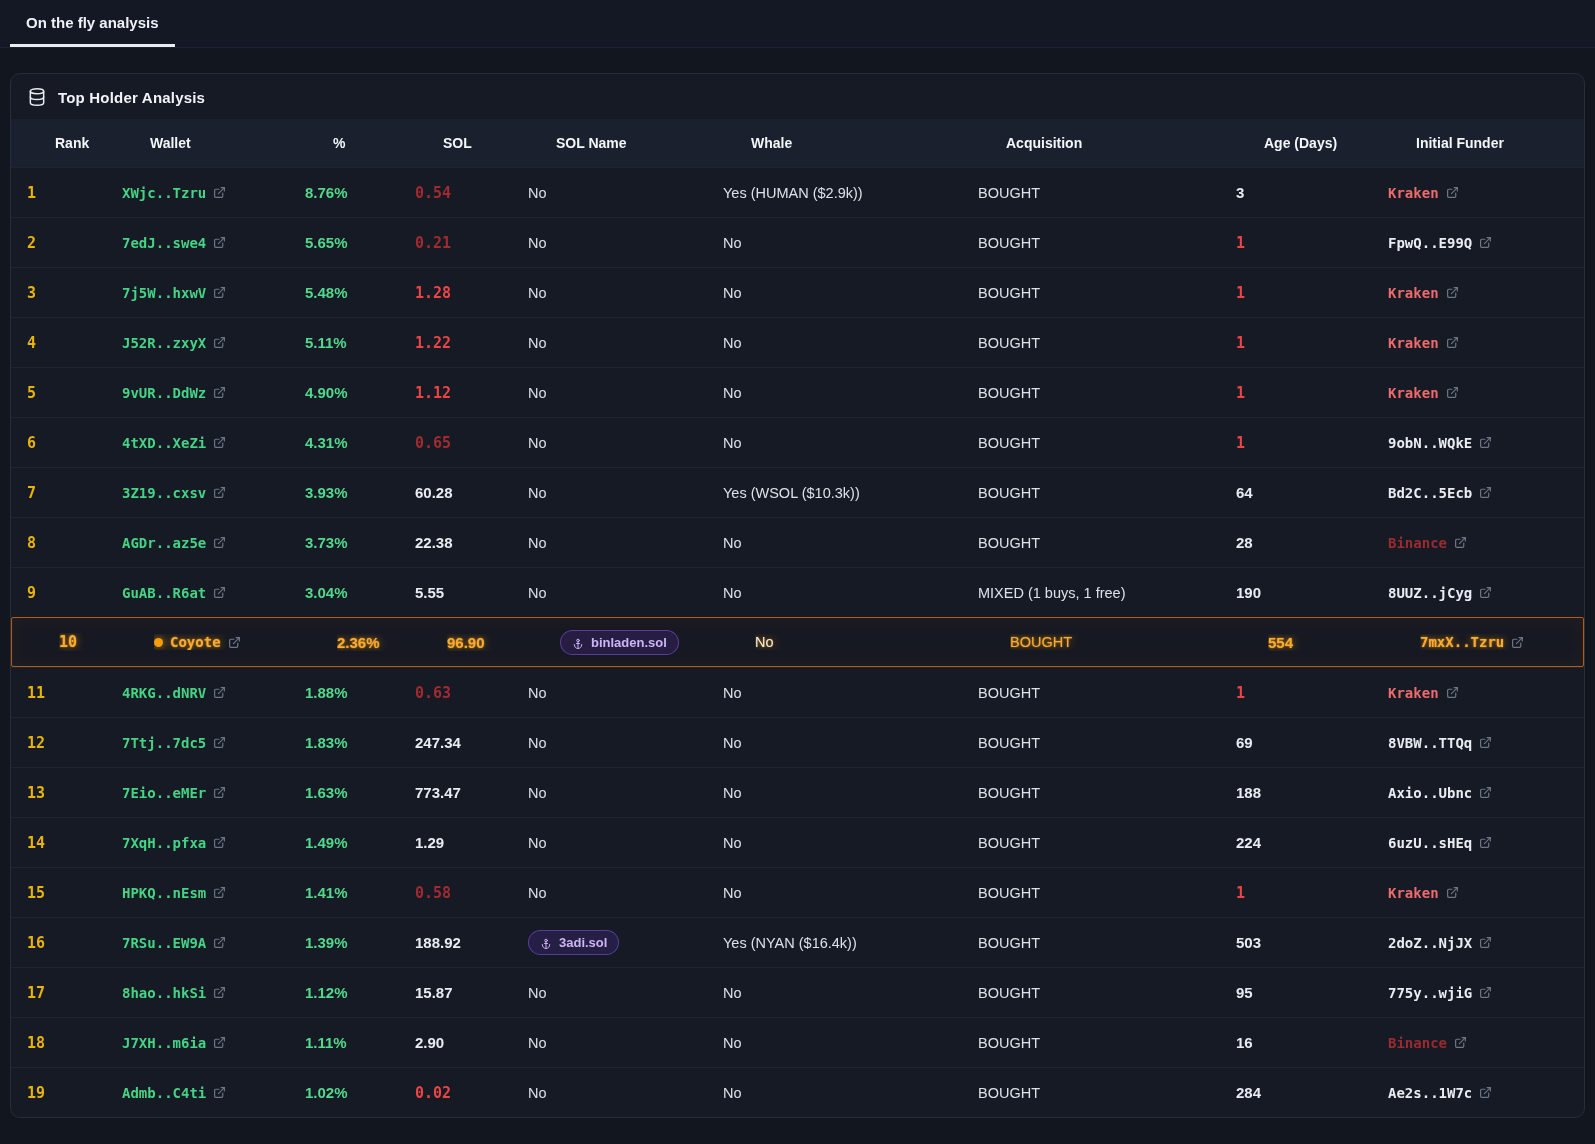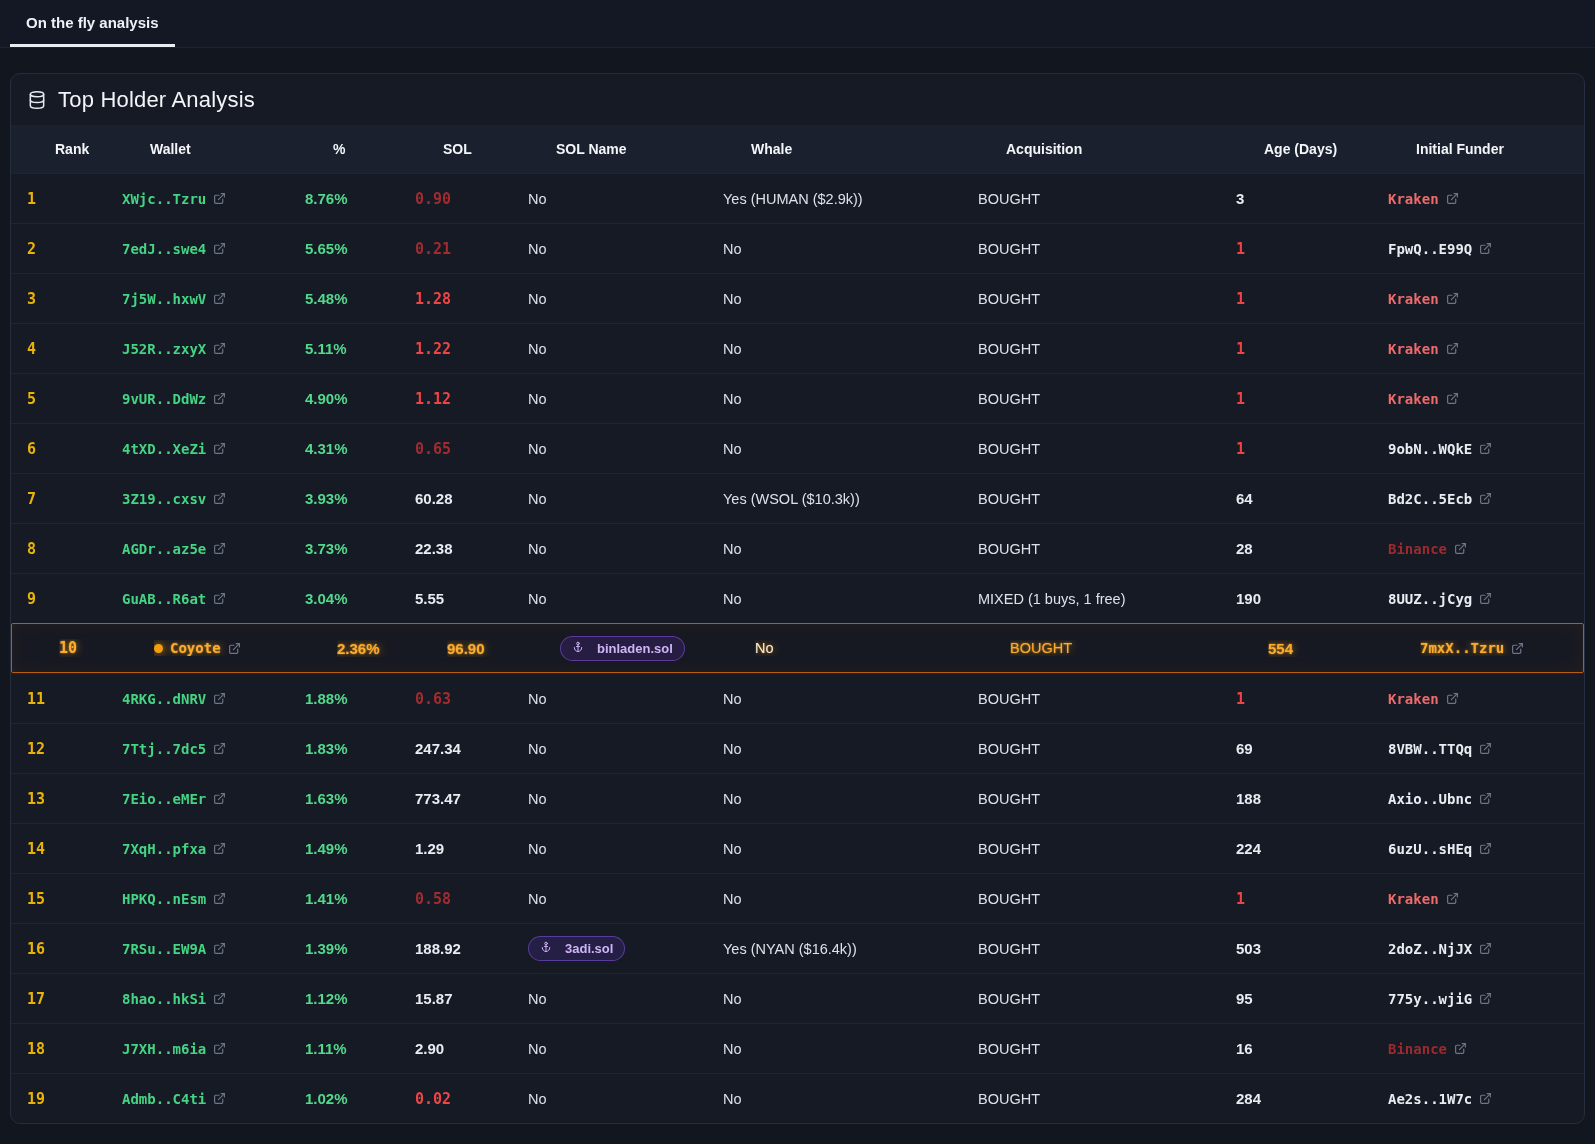--- a/index.html
+++ b/index.html
@@ -9,21 +9,21 @@
   
   .tabbar { height:48px; border-bottom:1px solid #1c2230; display:flex; align-items:stretch;
     padding-left:10px; background:#141824; }
   .tab { display:flex; align-items:center; padding:8px 16px; color:#eef1f5; font-size:15px;
     font-weight:700; border-bottom:3px solid #e9ecf1; cursor:pointer; }
 
   
   .card { margin:25px 10px 0 10px; background:#151a25; border:1px solid #262d3d;
     border-radius:10px; overflow:hidden; }
   .card-header { display:flex; align-items:center; gap:11px; padding:13px 16px 12px 16px; }
-  .card-title { color:#f2f4f8; font-size:22px; font-weight:400; letter-spacing:.2px; }
+  .card-title { color:#f2f4f8; font-size:15px; font-weight:700; letter-spacing:.2px; }
   .db-icon { width:20px; height:20px; color:#e7eaf0; }
 
   
   .thead, .tr { display:grid;
     grid-template-columns:95px 183px 110px 113px 195px 255px 258px 152px minmax(0,1fr);
     align-items:center; padding:0 16px; }
   .thead { height:48px; background:#1a202e; }
   .th { color:#f4f6f9; font-size:14px; font-weight:700;margin-left:28px; }
   .tr { height:50px; border-top:1px solid #1e2431; position:relative; }
   .td { font-size:14.5px; color:#dde1e8; white-space:nowrap; overflow:hidden; }
@@ -34,21 +34,21 @@
     box-shadow:0 0 8px rgba(245,158,11,.9); flex:0 0 auto; }
   .wallet-text { color:#45d483; font-family:"DejaVu Sans Mono", monospace; font-size:14px; font-weight:700; }
   .pct { color:#52d98b; font-size:15px; font-weight:700; }
   .sol { font-size:15px; font-weight:600; }
   .c-white { color:#e9ecf1; }
   .c-red { color:#ef4444; font-family:"DejaVu Sans Mono", monospace; }
   .c-dimred { color:#a12b2e; font-family:"DejaVu Sans Mono", monospace; }
   .age { font-size:15px; font-weight:700; }
   .age.c-white { color:#e9ecf1; }
 
-  .badge { display:inline-flex; align-items:flex-start; gap:13px; padding:4px 11px; border-radius:999px;
+  .badge { display:inline-flex; align-items:flex-end; gap:7px; padding:4px 11px; border-radius:999px;
     background:rgba(124,58,237,.16); border:1px solid rgba(139,92,246,.5);
     color:#cdb5f5; font-size:13px; font-weight:700; }
   .anchor-icon { width:12px; height:12px; color:#c9b2f2; }
 
   .funder-cell { display:flex; align-items:center; gap:7px; cursor:pointer; }
   .funder-text { font-family:"DejaVu Sans Mono", monospace; font-size:14px; font-weight:600; }
   .f-white { color:#e9ecf1;text-align:right; }
   .f-salmon { color:#ef6b6b; }
   .f-dimred { color:#9c2a2f; }
 
@@ -97,21 +97,21 @@
     <div class="td wallet-cell">
 
       <span class="wallet-text">XWjc..Tzru</span>
       <svg class="link-icon" viewBox="0 0 24 24" fill="none" stroke="currentColor" stroke-width="2.2" stroke-linecap="round" stroke-linejoin="round">
         <path d="M18 13v6a2 2 0 0 1-2 2H5a2 2 0 0 1-2-2V8a2 2 0 0 1 2-2h6"></path>
         <polyline points="15 3 21 3 21 9"></polyline>
         <line x1="10" y1="14" x2="21" y2="3"></line>
       </svg>
     </div>
     <div class="td pct">8.76%</div>
-    <div class="td sol c-dimred">0.90</div>
+    <div class="td sol c-dimred">0.54</div>
     <div class="td solname">
       
       <span class="plain">No</span>
     </div>
     <div class="td whale">Yes (HUMAN ($2.9k))</div>
     <div class="td acq">BOUGHT</div>
     <div class="td age c-white">3</div>
     <div class="td funder-cell">
       <span class="funder-text f-salmon">Kraken</span>
       <svg class="link-icon" viewBox="0 0 24 24" fill="none" stroke="currentColor" stroke-width="2.2" stroke-linecap="round" stroke-linejoin="round">

